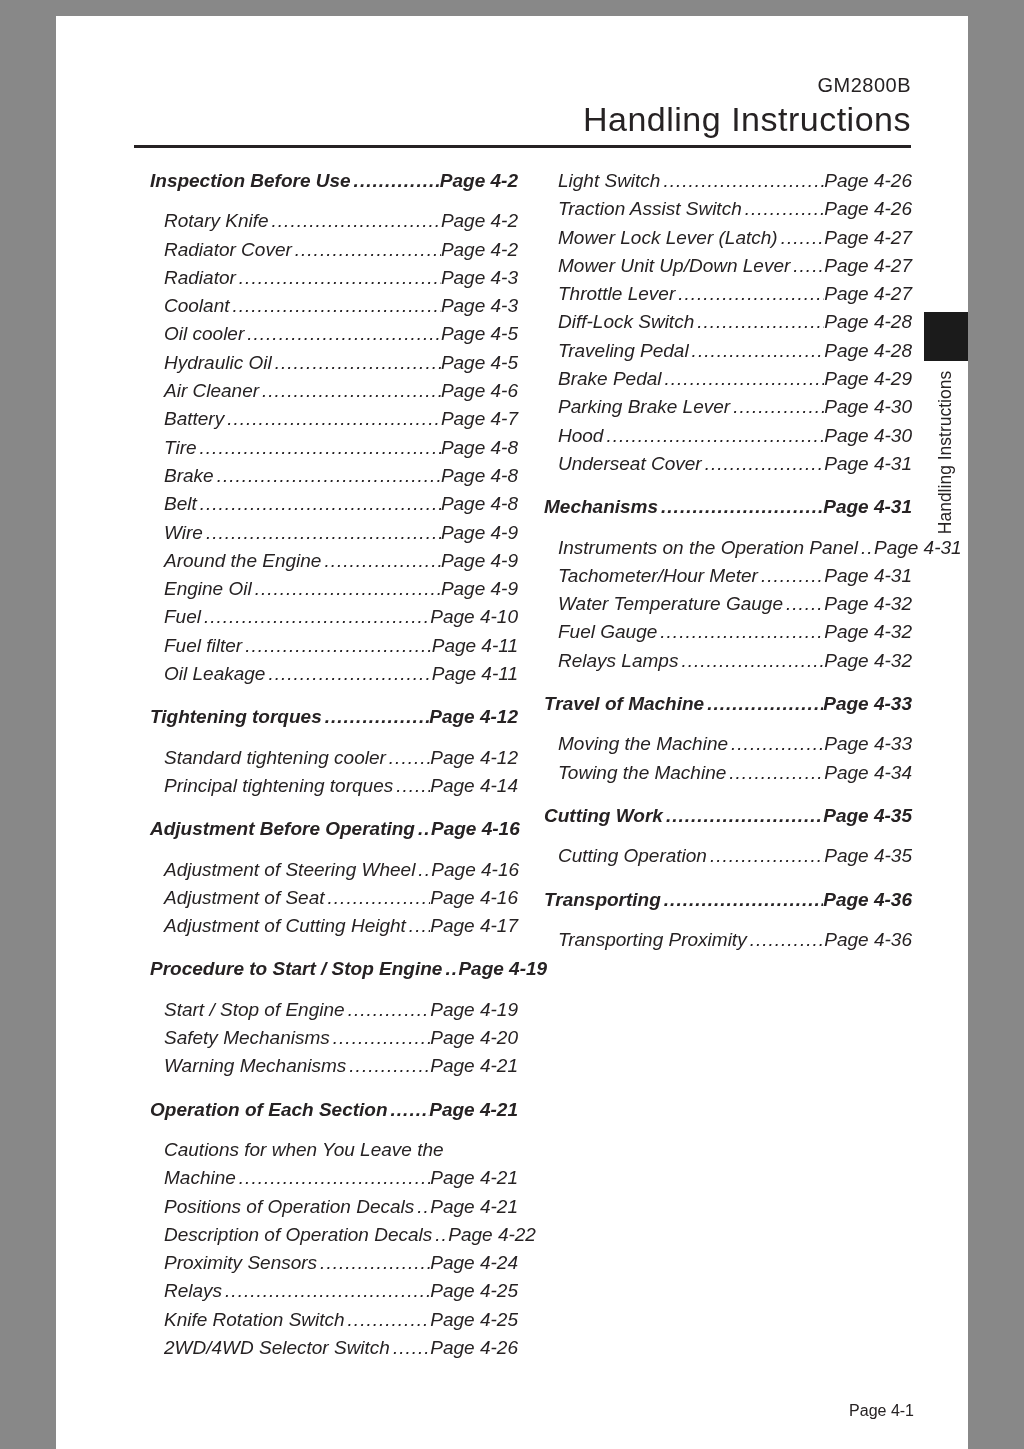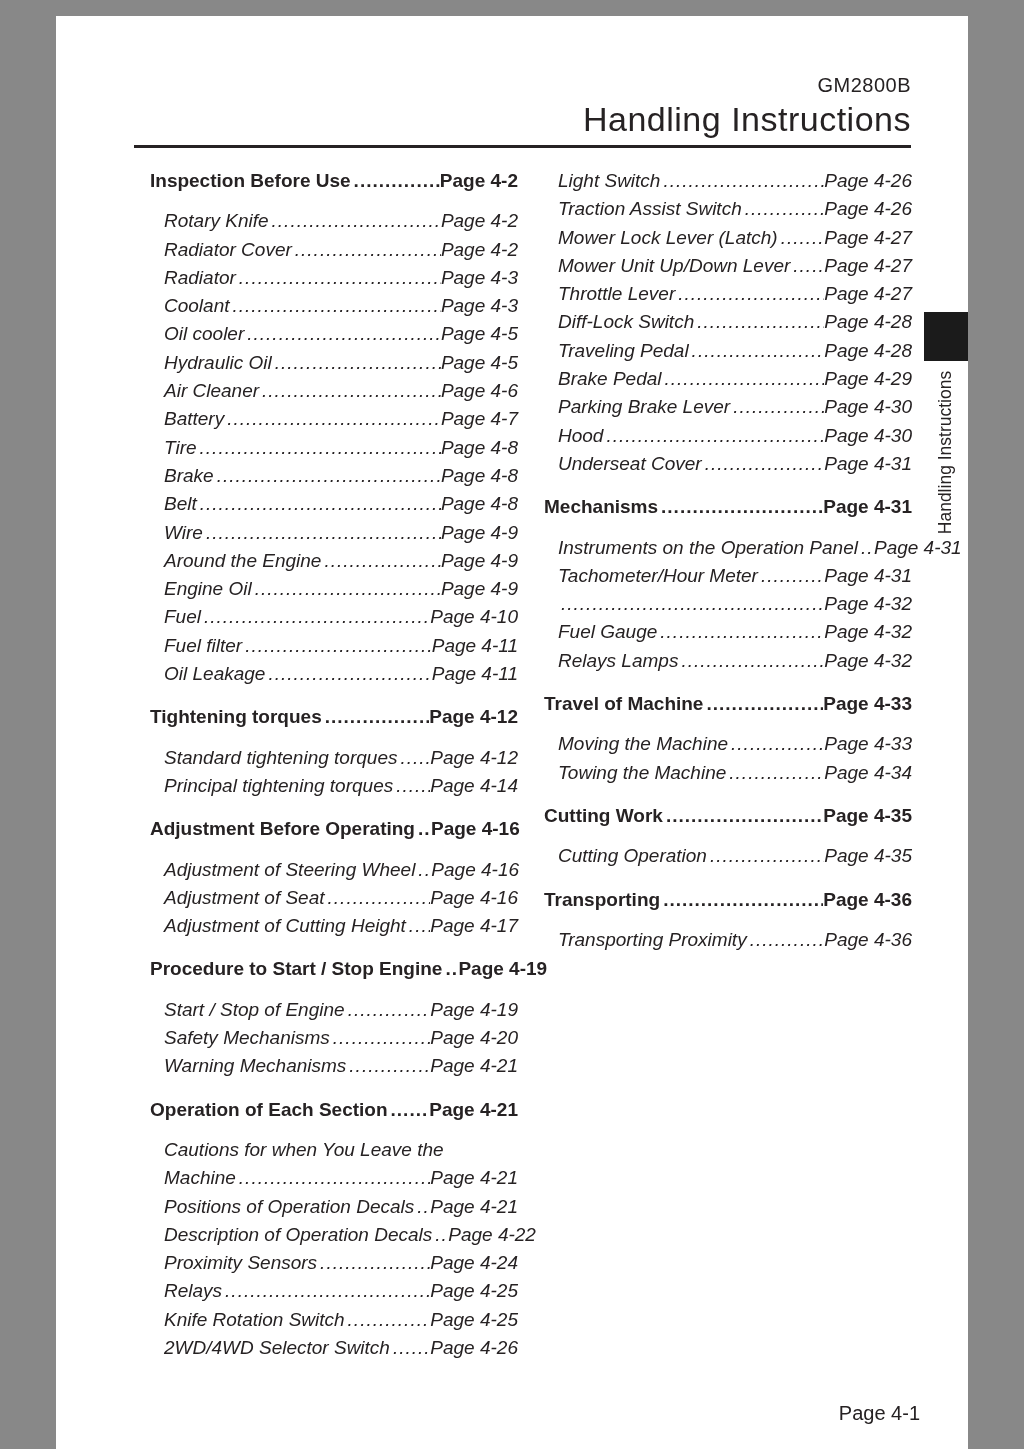--- a/index.html
+++ b/index.html
@@ -12,35 +12,35 @@
   .header { position:absolute; top:57px; left:78px; right:57px; text-align:right; }
   .model  { font-size:20px; line-height:24px; letter-spacing:0.5px; }
   .title  { font-size:34px; line-height:38px; margin-top:3px; letter-spacing:0.5px; }
   .rule   { border-bottom:3px solid #262223; margin-top:7px; }
 
   
   .columns { position:absolute; top:151px; left:94px; right:56px; display:flex; gap:26px; }
   .col { flex:1 1 0; min-width:0; font-size:19px; }
   .toc-section.with-gap { margin-top:15px; }
   .toc-line { display:flex; align-items:baseline; line-height:28.3px; }
-  .toc-row.heading { font-weight:bold; margin-bottom:12px; }
+  .toc-row.heading { font-weight:bold; margin-bottom:12px;font-style:italic; }
   .toc-row.item { padding-left:14px;font-style:italic; }
   .label { white-space:nowrap; flex:0 0 auto; }
   .label-line { line-height:28.3px; white-space:nowrap; }
   .leader { flex:1 1 auto; overflow:hidden; white-space:nowrap; letter-spacing:1px; padding:0 3px; min-width:10px; }
   .pagenum { white-space:nowrap; flex:0 0 auto; }
 
   
   .tab-marker { position:absolute; top:296px; right:0; width:44px; height:49px; background:#1b1b1b; }
   .side-label { position:absolute; top:350px; right:0; width:44px; height:172px;
                 display:flex; align-items:center; justify-content:center; }
   .side-label span { transform:rotate(-90deg); white-space:nowrap; font-size:17.5px; color:#262223; }
 
   
-  .footer { position:absolute; top:1386px; right:48px; font-size:20px;text-align:right; }
+  .footer { position:absolute; top:1386px; right:54px; font-size:16px;text-align:right; }
 </style>
 </head>
 <body>
 
 <div class="page">
 
   <div class="header">
     <div class="model">GM2800B</div>
     <div class="title">Handling Instructions</div>
     <div class="rule"></div>
@@ -179,21 +179,21 @@
         <div class="toc-section with-gap">
           <div class="toc-row heading">
             <div class="toc-line">
               <span class="label">Tightening torques</span>
               <span class="leader">............................................................................................................................................</span>
               <span class="pagenum">Page 4-12</span>
             </div>
           </div>
           <div class="toc-row item">
             <div class="toc-line">
-              <span class="label">Standard tightening torques</span>
+              <span class="label">Standard tightening cooler</span>
               <span class="leader">............................................................................................................................................</span>
               <span class="pagenum">Page 4-12</span>
             </div>
           </div>
           <div class="toc-row item">
             <div class="toc-line">
               <span class="label">Principal tightening torques</span>
               <span class="leader">............................................................................................................................................</span>
               <span class="pagenum">Page 4-14</span>
             </div>
@@ -416,20 +416,21 @@
           </div>
           <div class="toc-row item">
             <div class="toc-line">
               <span class="label">Tachometer/Hour Meter</span>
               <span class="leader">............................................................................................................................................</span>
               <span class="pagenum">Page 4-31</span>
             </div>
           </div>
           <div class="toc-row item">
             <div class="toc-line">
+              <span class="label">Water Temperature Gauge</span>
               <span class="leader">............................................................................................................................................</span>
               <span class="pagenum">Page 4-32</span>
             </div>
           </div>
           <div class="toc-row item">
             <div class="toc-line">
               <span class="label">Fuel Gauge</span>
               <span class="leader">............................................................................................................................................</span>
               <span class="pagenum">Page 4-32</span>
             </div>

